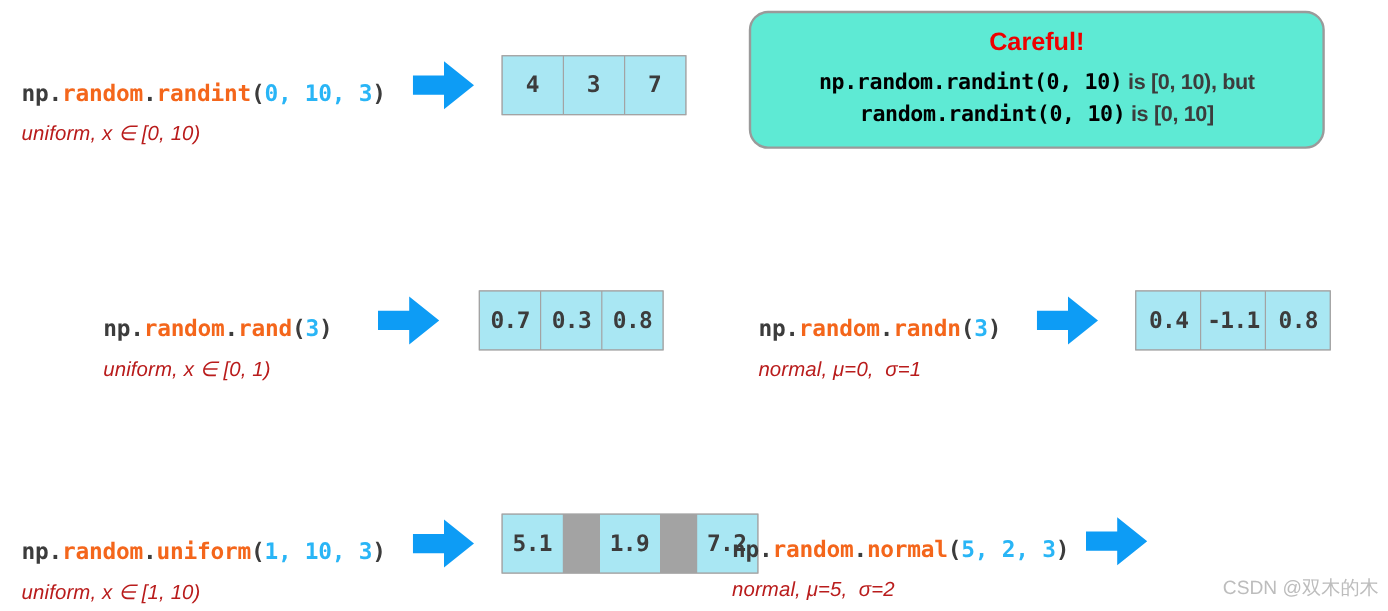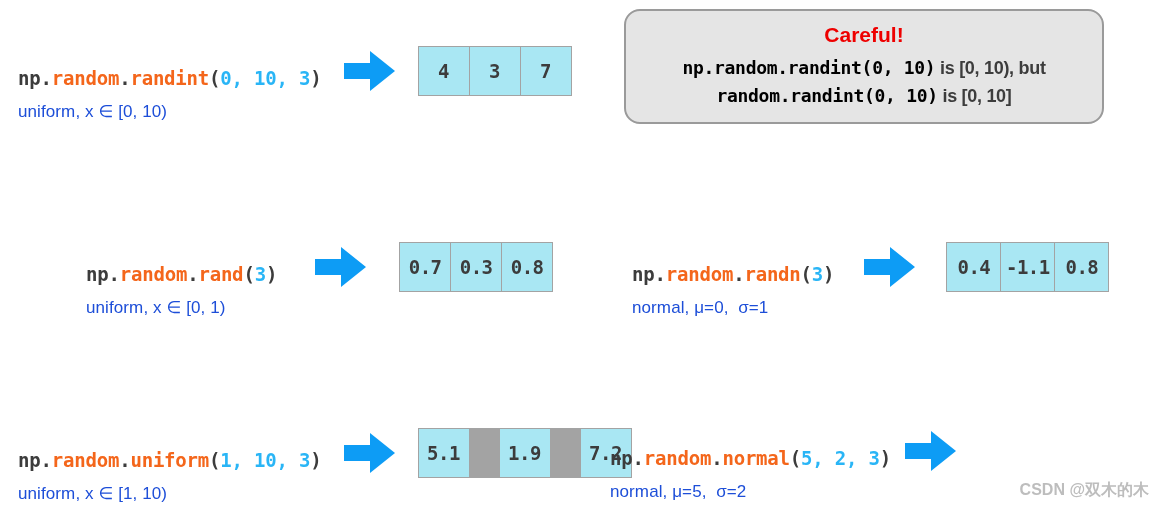--- a/index.html
+++ b/index.html
@@ -37,24 +37,25 @@
     line-height: 1.25;
   }
   .code .tok-plain { color: #3c3c3c; }
   .code .tok-func  { color: #f4661b; }
   .code .tok-num   { color: #29b5f6; }
   .code .tok-paren { color: #3c3c3c; }
 
   .caption {
     font-family: "Liberation Sans", sans-serif;
     font-size: 17px;
-    color: #1d4ed8;
+    color: #b91c1c;
     margin-top: 11px;
     white-space: pre;
     letter-spacing: 0.1px;
+    font-style: italic;
   }
 
   
   .arrow {
     width: 52px;
     height: 44px;
     flex: 0 0 auto;
   }
 
   
@@ -78,21 +79,21 @@
     color: #3c3c3c;
     letter-spacing: -0.5px;
   }
   .array.wide .cell { width: 53px; }
 
   
   .note {
     position: absolute;
     border: 2px solid #9a9a9a;
     border-radius: 16px;
-    background: #e5e5e5;
+    background: #5eead4;
     box-sizing: border-box;
     display: flex;
     flex-direction: column;
     align-items: center;
     justify-content: center;
   }
   .note-title {
     color: #ee0000;
     font-family: "Liberation Sans", sans-serif;
     font-size: 21px;
@@ -115,21 +116,20 @@
 
   
   .watermark {
     position: absolute;
     right: 8px;
     bottom: 8px;
     font-family: "Liberation Sans", sans-serif;
     font-size: 16px;
     color: #bdbdbd;
     white-space: nowrap;
-    font-weight: bold;
   }
 </style>
 </head>
 <body>
 
 <div class="row" style="left:18px; top:46px;">
   <div class="expr-block">
     <div class="code"><span class="tok-plain">np.</span><span class="tok-func">random</span><span class="tok-plain">.</span><span class="tok-func">randint</span><span class="tok-paren">(</span><span class="tok-num">0, 10, 3</span><span class="tok-paren">)</span></div>
     <div class="caption">uniform, x ∈ [0, 10)</div>
   </div>

